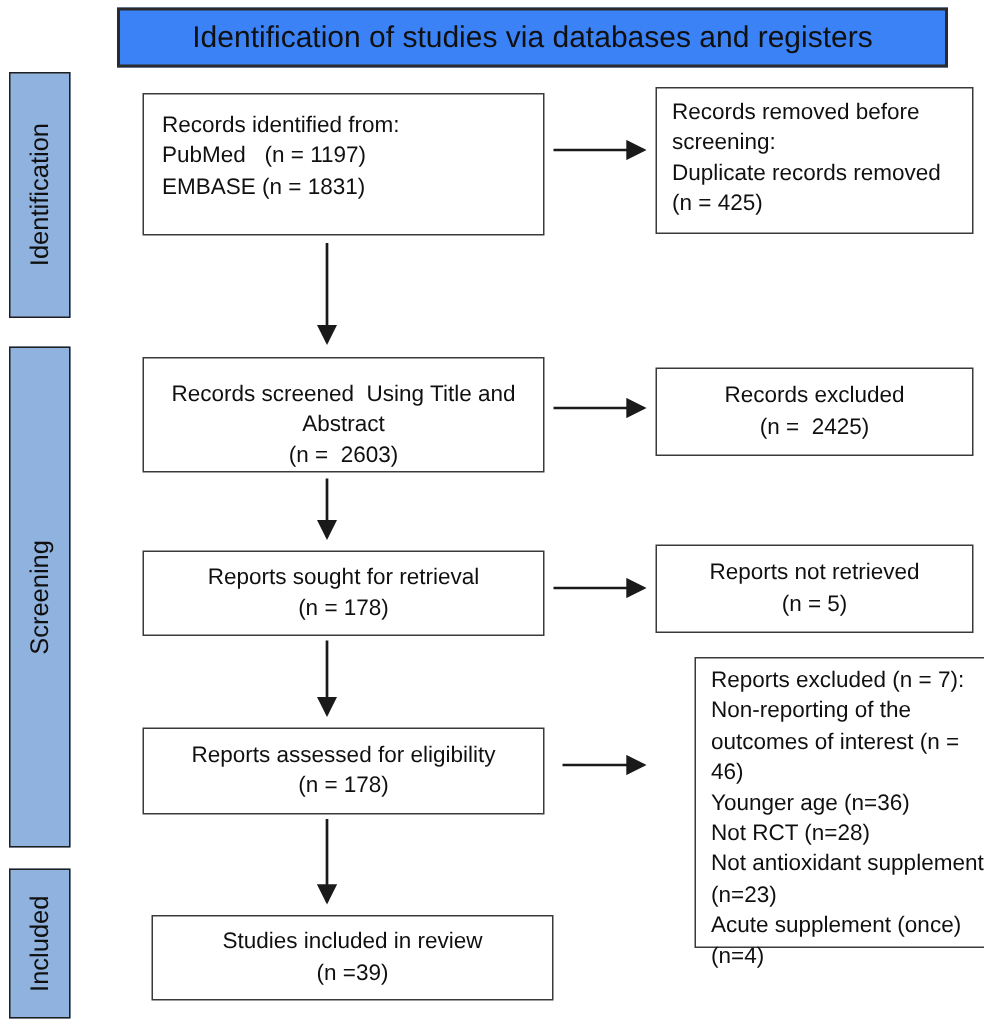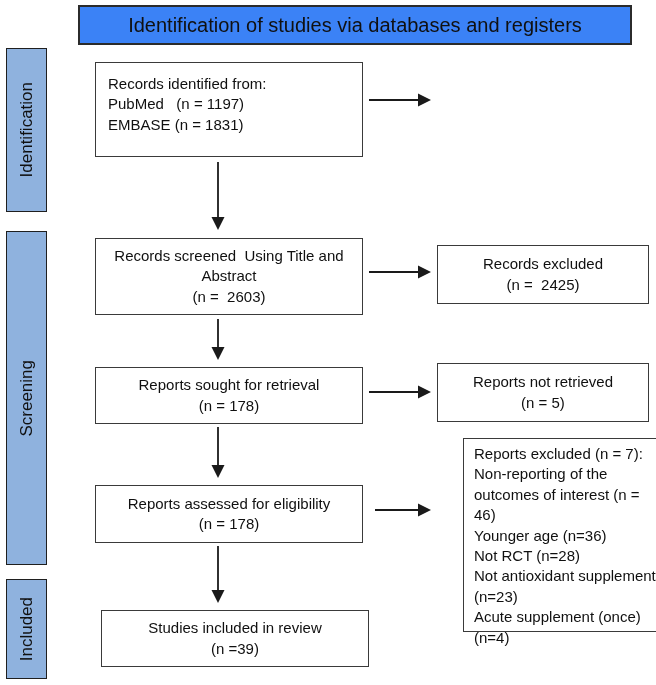--- a/index.html
+++ b/index.html
@@ -52,41 +52,47 @@
   <div class="stage" style="top: 579px; height: 100px; background-color: rgb(143, 178, 222);">
     <span>Included</span>
   </div>
 
   <div class="box l" style="left:95px;top:62px;width:268px;height:95px;">
     <div class="txt">Records identified from:
 PubMed   (n = 1197)
 EMBASE (n = 1831)</div>
   </div>
 
-  <div class="box c" style="left:95px;top:238px;width:268px;height:77px;">
+  <div class="box c" style="left:95px;top:238px;width:268px;height:77px;align-items:flex-end;">
     <div class="txt">Records screened  Using Title and
 Abstract
 (n =  2603)</div>
   </div>
 
   <div class="box c" style="left:95px;top:367px;width:268px;height:57px;">
     <div class="txt">Reports sought for retrieval
 (n = 178)</div>
   </div>
 
   <div class="box c" style="left:95px;top:485px;width:268px;height:58px;">
     <div class="txt">Reports assessed for eligibility
 (n = 178)</div>
   </div>
 
   <div class="box c" style="left:101px;top:610px;width:268px;height:57px;">
     <div class="txt">Studies included in review
 (n =39)</div>
   </div>
 
+  <div class="box l2" style="left:437px;top:58px;width:212px;height:98px;">
+    <div class="txt">Records removed before
+screening:
+Duplicate records removed
+(n = 425)</div>
+  </div>
 
   <div class="box c" style="left:437px;top:245px;width:212px;height:59px;">
     <div class="txt">Records excluded
 (n =  2425)</div>
   </div>
 
   <div class="box c" style="left:437px;top:363px;width:212px;height:59px;">
     <div class="txt">Reports not retrieved
 (n = 5)</div>
   </div>

